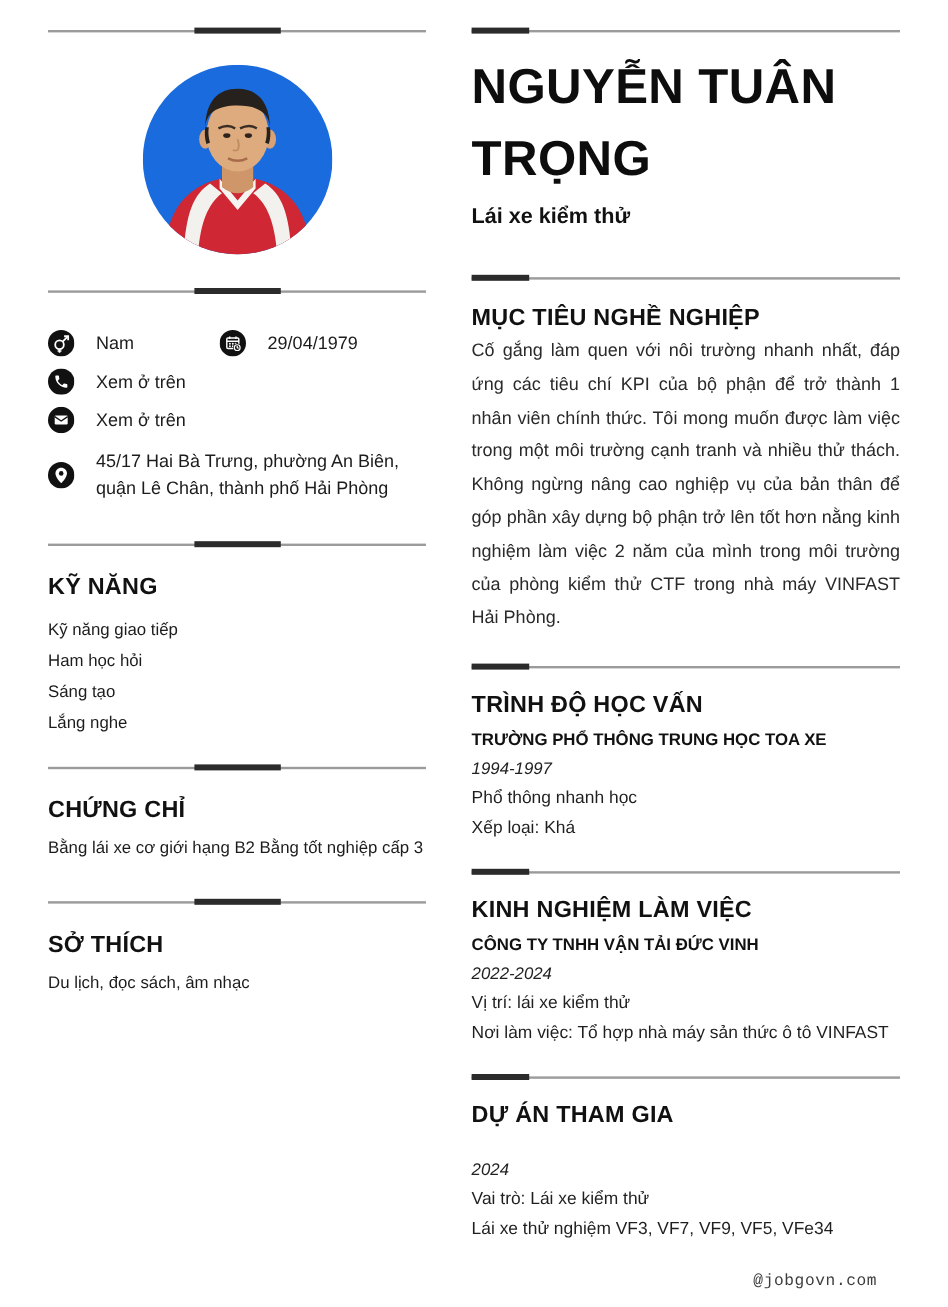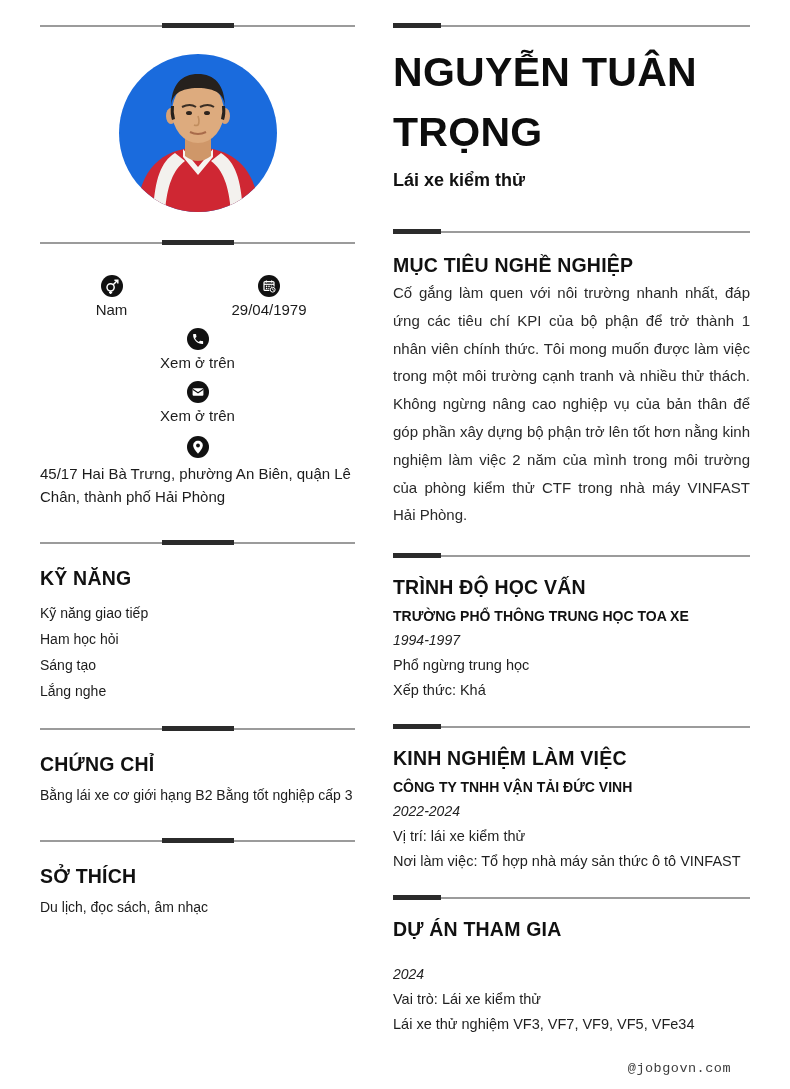--- a/index.html
+++ b/index.html
@@ -32,21 +32,21 @@
   .divider.div-left .dash { left:0; transform:none; width:48px; }
 
   
   .avatar-wrap { margin:26px auto 0 auto; width:158px; height:158px; }
   .avatar-wrap svg { display:block; }
   .lc-div2 { margin-top:28px; }
 
   
   .info { margin-top:30px; font-size:15px; color:#1c1c1c; }
   .info-grid { display:grid; grid-template-columns:143px 1fr; }
-  .info-row { display:flex; align-items:center; gap:4px; margin-top:10px;flex-direction:column; }
+  .info-row { display:flex; align-items:center; gap:18px; margin-top:10px; }
   .info-row.first { margin-top:0; }
   .info-row.multiline { align-items:center; margin-top:12px; }
   .info-row.multiline .info-text { line-height:23px; }
   .cicon { flex:0 0 22px; width:22px; height:22px; }
 
   
   .lc-div3 { margin-top:32px; }
   h2.sec-h {
     margin-top:22px;
     font-size:19.5px; line-height:23px; font-weight:700; color:#111;
@@ -245,22 +245,22 @@
       <p>Cố gắng làm quen với nôi trường nhanh nhất, đáp ứng các tiêu chí KPI của bộ phận để trở thành 1 nhân viên chính thức. Tôi mong muốn được làm việc trong một môi trường cạnh tranh và nhiều thử thách. Không ngừng nâng cao nghiệp vụ của bản thân để góp phần xây dựng bộ phận trở lên tốt hơn nằng kinh nghiệm làm việc 2 năm của mình trong môi trường của phòng kiểm thử CTF trong nhà máy VINFAST Hải Phòng.</p>
       <div class="divider div-left div-objective">
           <span class="dash"></span>
         </div>
     </section>
 
     <section class="rc-sec">
       <h2 class="sec-h">TRÌNH ĐỘ HỌC VẤN</h2>
       <div class="sub-bold">TRƯỜNG PHỔ THÔNG TRUNG HỌC TOA XE</div>
       <div class="sub-italic">1994-1997</div>
-      <div class="sub-line">Phổ ngừng trung học</div>
-      <div class="sub-line">Xếp thức: Khá</div>
+      <div class="sub-line">Phổ thông nhanh học</div>
+      <div class="sub-line">Xếp loại: Khá</div>
       <div class="divider div-left div-edu">
           <span class="dash"></span>
         </div>
     </section>
 
     <section class="rc-sec">
       <h2 class="sec-h">KINH NGHIỆM LÀM VIỆC</h2>
       <div class="sub-bold">CÔNG TY TNHH VẬN TẢI ĐỨC VINH</div>
       <div class="sub-italic">2022-2024</div>
       <div class="sub-line">Vị trí: lái xe kiểm thử</div>

